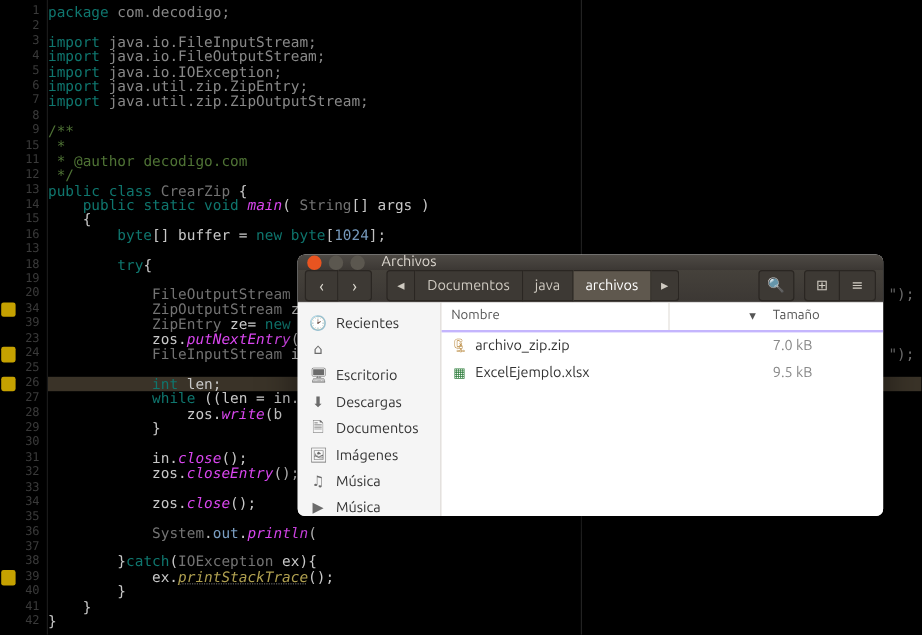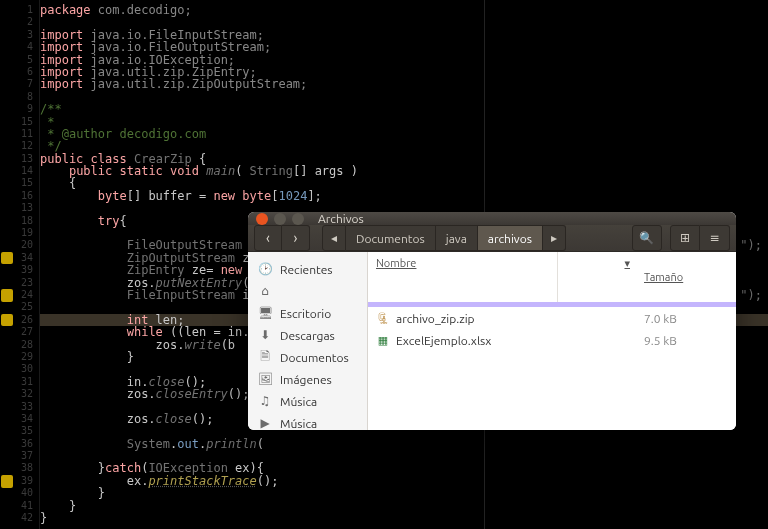--- a/index.html
+++ b/index.html
@@ -34,26 +34,26 @@
   }
   .code {
     flex: 1;
     color: #c8c8c8;
     line-height: 12.4px;
     padding-top: 4px;
     white-space: pre;
     position: relative;
   }
   .code .line { height: 12.4px; }
-  .kw { color: #fca5a5; }
+  .kw { color: #0f766e; }
   .pkg { color: #888; margin-top: 14px; }
   .str, .type { color: #737373; }
   .num { color: #7a9ec2; }
   .cmt { color: #4f7335; }
-  .fn { color: #737373; font-style: italic; text-align: right; }
+  .fn { color: #d946ef; font-style: italic; text-align: right; }
   .cur { color: #b0a050; font-style: italic; text-decoration: underline dotted #555;}
   .rulerV { position:absolute; top:0; left:484px; width:1px; height:529px; background:#222; }
   .hl {
     position:absolute; left:40px; width:728px; height:12.4px;
     background:#3a3328;
     z-index:0;
   }
 
   
   .fm {
@@ -133,26 +133,26 @@
   }
   .sb-item {
     display:flex; align-items:center;
     gap:8px; padding:4px 10px;
     color:#333; font-size:12px;
     height:22px;
   }
   .sb-item .ico { width:14px; text-align:center; color:#6b6b6b; font-size:12px;}
   .filepane { flex:1; background:#fff; }
   .col-head {
-    display:flex; border-bottom:5px solid #c4b5fd;
-    font-size:11px; color:#555;text-decoration:underline;
+    display:flex; border-bottom:2px solid #c4b5fd;
+    font-size:11px; color:#555;
   }
   .col-head .c1{ width:190px; padding:5px 8px; border-right:1px solid #e3e0db;}
   .col-head .csort{flex:1;}
-  .col-head .c2{ width:100px; padding:19px 8px;}
+  .col-head .c2{ width:100px; padding:5px 8px;}
   .row { display:flex; align-items:center; font-size:12px; color:#333; height:22px; }
   .row .c1{ width:190px; padding:0 8px; display:flex; align-items:center; gap:6px;}
   .row .c2{ width:100px; padding:0 8px; color:#888;}
   .row .csort{flex:1;}
   .fi { width:14px; height:14px; display:inline-flex; align-items:center; justify-content:center; font-size:11px;}
   .fi.zip {  color:#b7863a; }
   .fi.xls {  color:#2e7d3c; }
 </style>
 </head>
 <body>

